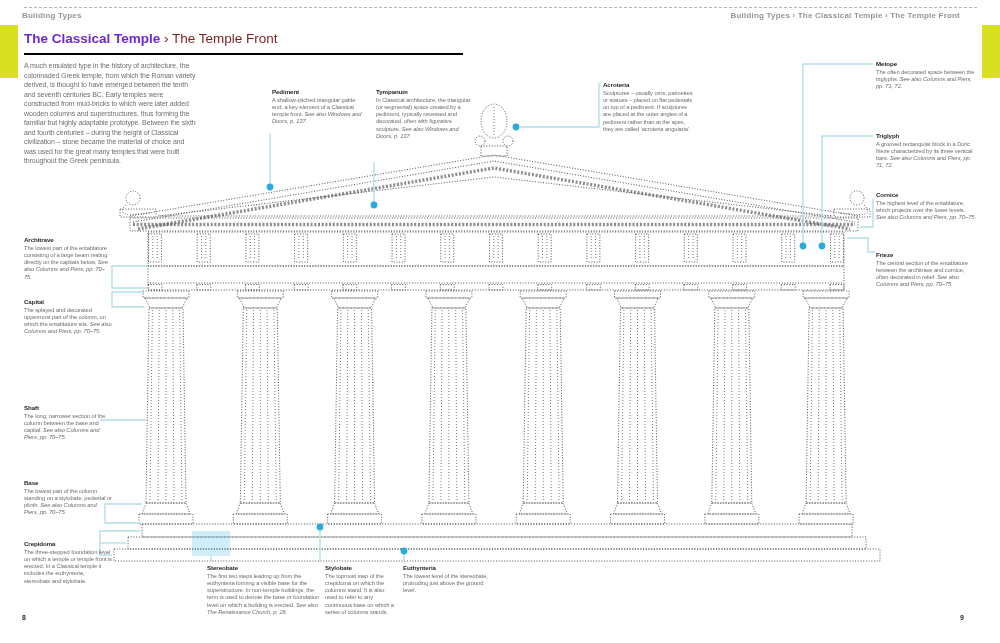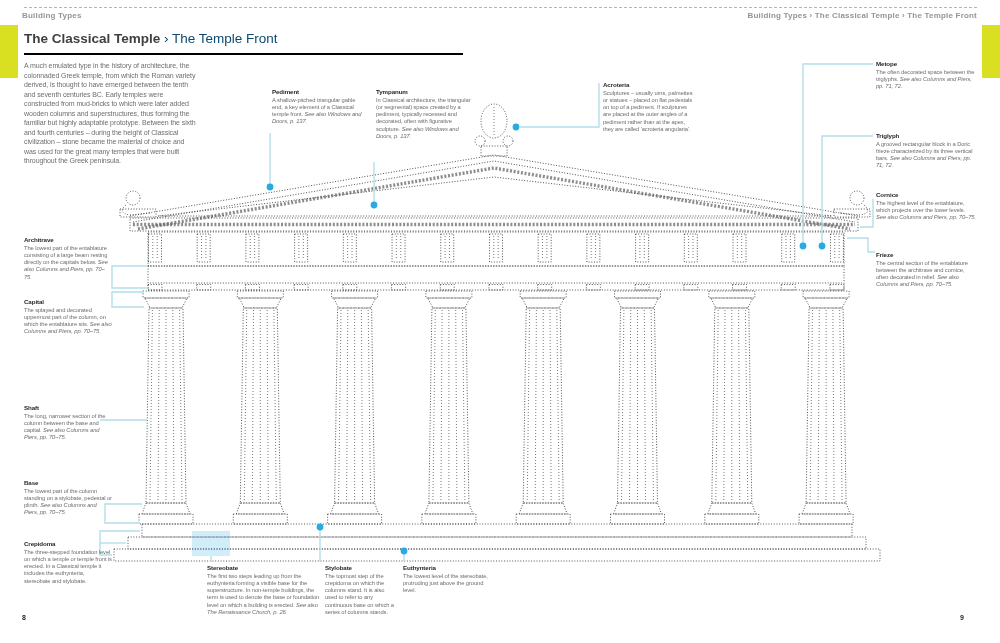--- a/index.html
+++ b/index.html
@@ -3,30 +3,30 @@
 <meta charset="utf-8">
 <style>
   * { margin:0; padding:0; box-sizing:border-box; }
   html,body { width:1000px; height:643px; background:#fff; overflow:hidden;
     font-family:"Liberation Sans", sans-serif; color:#231f20; position:relative; }
 
   
   #rule-top { position:absolute; left:24px; top:7px; width:953px; border-top:1px dashed #b4b6b8; }
   .runhead { position:absolute; top:11px; font-size:8px; font-weight:bold; color:#939598; letter-spacing:.2px; }
   #runhead-left { left:22px; }
-  #runhead-right { right:23px; text-align:center;padding-left:36px; }
+  #runhead-right { right:40px; text-align:center;padding-left:36px; }
 
   
   .tab { position:absolute; top:25px; width:18px; height:53px; background:#d9e021; }
   #tab-left { left:0; } #tab-right { right:0; }
 
   
   #title { position:absolute; left:24px; top:31px; font-size:13.5px; }
-  #title .main { font-weight:bold; color:#404040; }
-  #title .rest { font-weight:normal; color:#0c4a6e; }
+  #title .main { font-weight:bold; color:#6d28d9; }
+  #title .rest { font-weight:normal; color:#7f1d1d; }
   #title-rule { position:absolute; left:24px; top:53px; width:439px; border-top:2px solid #000; }
 
   
   #intro { position:absolute; left:24px; top:61px; width:172px; font-size:7px;
     line-height:9.5px; color:#6d6e71; letter-spacing:-0.1px; }
 
   
   .ann { position:absolute; font-size:5.8px; line-height:7.3px; color:#6d6e71; letter-spacing:-0.1px; }
   .ann h4 { font-size:6.2px; line-height:7.5px; font-weight:bold; color:#231f20; margin-bottom:1px; }
   .ann .see { font-style:italic; }

